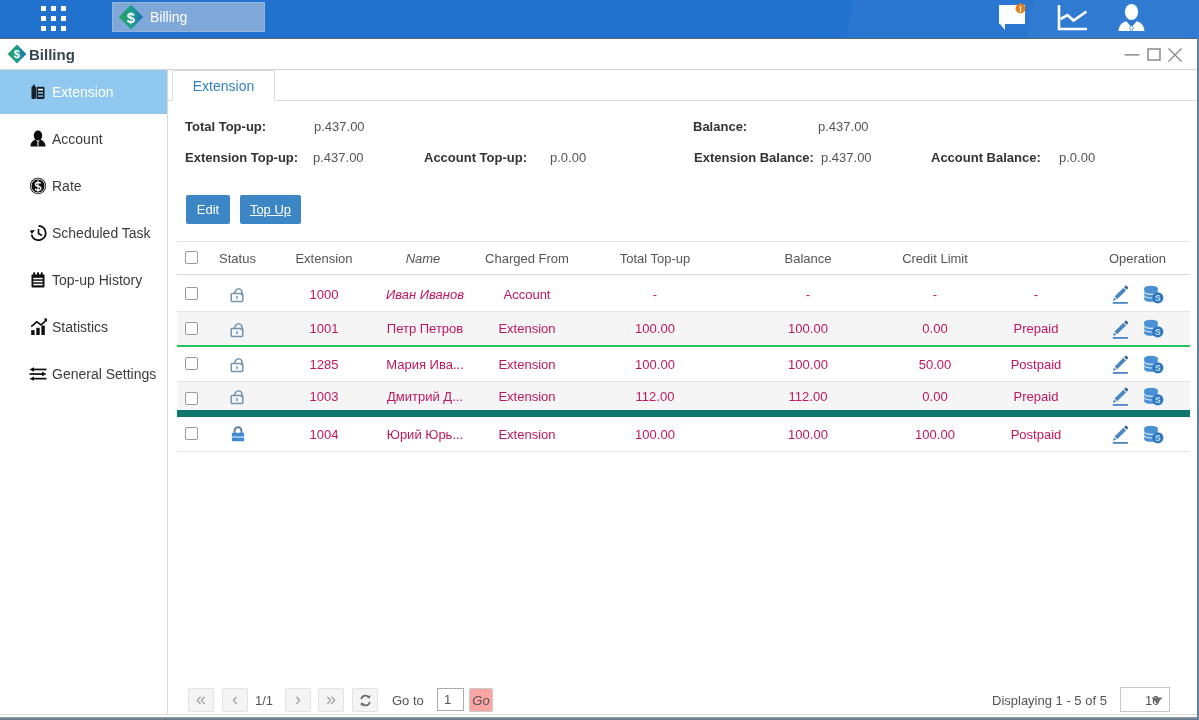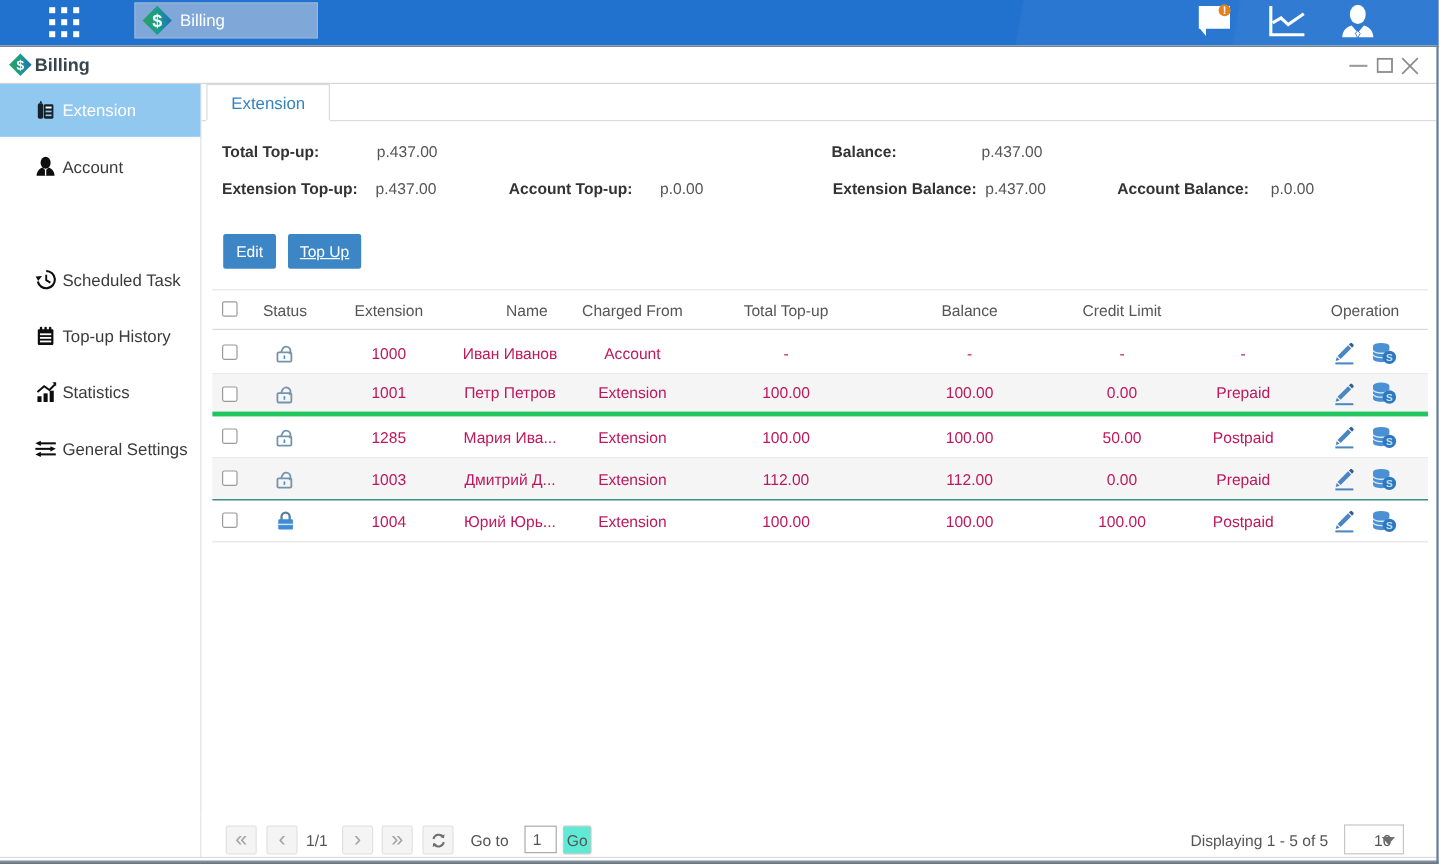--- a/index.html
+++ b/index.html
@@ -156,20 +156,29 @@
   </div>
   <div class="sitem" style="top:117px">
     <svg class="ic" viewBox="0 0 18 18">
       <ellipse cx="9" cy="5.6" rx="4.2" ry="5" fill="#0d0d0d"></ellipse>
       <path d="M1.5 16.5 c0 -4.5 3.4 -6.6 5 -7 l2.5 2.6 l2.5 -2.6 c1.6 0.4 5 2.5 5 7 z" fill="#0d0d0d"></path>
       <path d="M9 12 l-0.9 1.4 l0.9 3 l0.9 -3 z" fill="#0d0d0d"></path>
       <rect x="8.45" y="11.4" width="1.1" height="5" fill="#fff"></rect>
     </svg>
     <span class="lb">Account</span>
   </div>
+  <div class="sitem" style="top:164px">
+    <svg class="ic" viewBox="0 0 18 18">
+      <circle cx="9" cy="9" r="8.2" fill="#0d0d0d"></circle>
+      <circle cx="9" cy="9" r="7" fill="#0d0d0d" stroke="#fff" stroke-width="0.9"></circle>
+      <path d="M11.8 6.6 c-0.5 -1.4 -5 -1.7 -5.3 0.6 c-0.2 1.6 1.8 1.9 2.5 2 c1.5 0.3 3 0.6 2.8 2.3 c-0.3 2.4 -4.9 2 -5.6 0.4" stroke="#fff" stroke-width="1.5" fill="none"></path>
+      <path d="M9 3.6 V14.7" stroke="#fff" stroke-width="1.2"></path>
+    </svg>
+    <span class="lb">Rate</span>
+  </div>
   <div class="sitem" style="top:211px">
     <svg class="ic" viewBox="0 0 18 18">
       <path d="M9.5 1.8 a7.2 7.2 0 1 1 -7 8.8" stroke="#0d0d0d" stroke-width="1.8" fill="none"></path>
       <path d="M0.8 6.5 l5.2 -0.6 l-3.2 4.2 z" fill="#0d0d0d"></path>
       <path d="M9.5 5 v4.5 l3.5 2" stroke="#0d0d0d" stroke-width="1.6" fill="none"></path>
     </svg>
     <span class="lb">Scheduled Task</span>
   </div>
   <div class="sitem" style="top:258px">
     <svg class="ic" viewBox="0 0 18 18">
@@ -226,40 +235,40 @@
     <span class="val" style="left:891px; top:80px">p.0.00</span>
 
     <div class="btn" style="left:18px; width:44px;">Edit</div>
     <div class="btn" style="left:72px; width:61px;text-decoration:underline;">Top Up</div>
 
     <div class="tbl" id="tbl">
 <div class="trow" style="top:-2px; height:34px; border-top:1px solid #e5e5e5; border-bottom:1px solid #d9d9d9;">
 <div class="cb" style="top:9px"></div>
 <div class="cell hcell" style="left:33px; width:55px;">Status</div>
 <div class="cell hcell" style="left:88px; width:118px;">Extension</div>
-<div class="cell hcell" style="left:220px; width:84px;">Name</div>
+<div class="cell hcell" style="left:204px; width:84px;font-style:italic;">Name</div>
 <div class="cell hcell" style="left:410px; width:136px;">Total Top-up</div>
 <div class="cell hcell" style="left:290px; width:120px;">Charged From</div>
 <div class="cell hcell" style="left:546px; width:170px;">Balance</div>
 <div class="cell hcell" style="left:716px; width:84px;">Credit Limit</div>
 <div class="cell hcell" style="left:918px; width:85px;">Operation</div>
 </div>
 <div class="trow" style="top:34px; height:35px;  border-bottom:1px solid #e4e4e4;">
 <div class="cb" style="top:10px"></div>
 <div class="cell" style="left:33px; width:55px;">
             <svg width="17" height="18" viewBox="0 0 17 18">
               <g transform="rotate(24 5.2 8.6)">
                 <path d="M5.2 8.6 V5.7 a3.5 3.5 0 0 1 7 0 V7.2" stroke="#7494ab" stroke-width="1.5" fill="none"></path>
               </g>
               <rect x="2.2" y="8.6" width="11.6" height="7.8" rx="1" fill="none" stroke="#7494ab" stroke-width="1.5"></rect>
               <rect x="7.3" y="11" width="1.4" height="3.2" rx="0.7" fill="#4a90d2"></rect>
             </svg>
           </div>
 <div class="cell" style="left:88px; width:118px;">1000</div>
-<div class="cell" style="left:206px; width:84px;">Иван Иванов</div>
+<div class="cell" style="left:206px; width:84px;font-style:italic;">Иван Иванов</div>
 <div class="cell" style="left:290px; width:120px;">Account</div>
 <div class="cell" style="left:410px; width:136px;">-</div>
 <div class="cell" style="left:546px; width:170px;">-</div>
 <div class="cell" style="left:716px; width:84px;">-</div>
 <div class="cell" style="left:800px; width:118px;">-</div>
 <div class="cell" style="left:918px; width:85px; gap:13px;">
             <svg width="19" height="20" viewBox="0 0 19 20">
               <path d="M3.6 12.6 L12.4 3.8 L15.0 6.4 L6.2 15.2 z" fill="#4a86c2"></path>
               <path d="M13.1 3.1 l1.1-1.1 a1.05 1.05 0 0 1 1.5 0 l1.1 1.1 a1.05 1.05 0 0 1 0 1.5 l-1.1 1.1 z" fill="#35608e"></path>
               <path d="M3.0 13.4 L5.4 15.8 L2.0 16.8 z" fill="#4a86c2"></path>
@@ -268,21 +277,21 @@
             <svg width="21" height="19" viewBox="0 0 21 19">
               <ellipse cx="8" cy="3.4" rx="6.8" ry="2.6" fill="#4a90d2"></ellipse>
               <path d="M1.2 3.4 v10.8 c0 1.4 3 2.6 6.8 2.6 s6.8 -1.2 6.8 -2.6 V3.4 z" fill="#4a90d2"></path>
               <path d="M1.2 6.8 a6.8 2.6 0 0 0 13.6 0" stroke="#d6eaf8" stroke-width="1.1" fill="none"></path>
               <path d="M1.2 10.4 a6.8 2.6 0 0 0 13.6 0" stroke="#d6eaf8" stroke-width="1.1" fill="none"></path>
               <circle cx="14.8" cy="12.8" r="5.6" fill="#2f77c0"></circle>
               <text x="14.8" y="16.1" text-anchor="middle" font-size="8.5" font-weight="bold" fill="#bfe3f2" font-family="Liberation Sans">S</text>
             </svg>
           </div>
 </div>
-<div class="trow" style="top:69px; height:35px; background:#f5f5f5; border-bottom:4px solid #22c55e;">
+<div class="trow" style="top:69px; height:35px; background:#f5f5f5; border-bottom:2px solid #22c55e;">
 <div class="cb" style="top:10px"></div>
 <div class="cell" style="left:33px; width:55px;">
             <svg width="17" height="18" viewBox="0 0 17 18">
               <g transform="rotate(24 5.2 8.6)">
                 <path d="M5.2 8.6 V5.7 a3.5 3.5 0 0 1 7 0 V7.2" stroke="#7494ab" stroke-width="1.5" fill="none"></path>
               </g>
               <rect x="2.2" y="8.6" width="11.6" height="7.8" rx="1" fill="none" stroke="#7494ab" stroke-width="1.5"></rect>
               <rect x="7.3" y="11" width="1.4" height="3.2" rx="0.7" fill="#4a90d2"></rect>
             </svg>
           </div>
@@ -338,21 +347,21 @@
             <svg width="21" height="19" viewBox="0 0 21 19">
               <ellipse cx="8" cy="3.4" rx="6.8" ry="2.6" fill="#4a90d2"></ellipse>
               <path d="M1.2 3.4 v10.8 c0 1.4 3 2.6 6.8 2.6 s6.8 -1.2 6.8 -2.6 V3.4 z" fill="#4a90d2"></path>
               <path d="M1.2 6.8 a6.8 2.6 0 0 0 13.6 0" stroke="#d6eaf8" stroke-width="1.1" fill="none"></path>
               <path d="M1.2 10.4 a6.8 2.6 0 0 0 13.6 0" stroke="#d6eaf8" stroke-width="1.1" fill="none"></path>
               <circle cx="14.8" cy="12.8" r="5.6" fill="#2f77c0"></circle>
               <text x="14.8" y="16.1" text-anchor="middle" font-size="8.5" font-weight="bold" fill="#bfe3f2" font-family="Liberation Sans">S</text>
             </svg>
           </div>
 </div>
-<div class="trow" style="top:139px; height:35px; background:#f5f5f5; border-bottom:1px solid #0f766e;">
+<div class="trow" style="top:139px; height:35px; background:#f5f5f5; border-bottom:7px solid #0f766e;">
 <div class="cb" style="top:10px"></div>
 <div class="cell" style="left:33px; width:55px;">
             <svg width="17" height="18" viewBox="0 0 17 18">
               <g transform="rotate(24 5.2 8.6)">
                 <path d="M5.2 8.6 V5.7 a3.5 3.5 0 0 1 7 0 V7.2" stroke="#7494ab" stroke-width="1.5" fill="none"></path>
               </g>
               <rect x="2.2" y="8.6" width="11.6" height="7.8" rx="1" fill="none" stroke="#7494ab" stroke-width="1.5"></rect>
               <rect x="7.3" y="11" width="1.4" height="3.2" rx="0.7" fill="#4a90d2"></rect>
             </svg>
           </div>
@@ -434,21 +443,21 @@
     <div class="pbtn" style="left:184px">
       <svg width="13" height="13" viewBox="0 0 13 13">
         <path d="M2.2 5.2 a4.5 4.5 0 0 1 8.3 -1.4" stroke="#6e6e6e" stroke-width="1.7" fill="none"></path>
         <path d="M11.5 1.2 l-0.6 3.4 l-3.1 -1.2 z" fill="#6e6e6e"></path>
         <path d="M10.8 7.8 a4.5 4.5 0 0 1 -8.3 1.4" stroke="#6e6e6e" stroke-width="1.7" fill="none"></path>
         <path d="M1.5 11.8 l0.6 -3.4 l3.1 1.2 z" fill="#6e6e6e"></path>
       </svg>
     </div>
     <div class="ptxt" style="left:224px">Go to</div>
     <input style="position: absolute; left: 269px; top: 12px; width: 27px; height: 23px; border: 1px solid rgb(171, 171, 171); font-size: 13px; color: rgb(85, 85, 85); padding-left: 6px; font-family: &quot;Liberation Sans&quot;, sans-serif;" value="1">
-    <div class="pbtn" style="left:301px; width:24px; color:#555; font-size:13px; border-color:#c9c9c9; background:#5eead4;">Go</div>
+    <div class="pbtn" style="left:301px; width:24px; color:#555; font-size:13px; border-color:#c9c9c9; background:#fca5a5;font-style:italic;">Go</div>
     <div class="ptxt" style="left:824px">Displaying 1 - 5 of 5</div>
     <div style="position:absolute; left:952px; top:11px; width:50px; height:25px; border:1px solid #c6c6c6; background:#fff;">
       <span style="position:absolute; left:24px; top:5px; font-size:13px; color:#555;">10</span>
       <svg style="position:absolute; right:6px; top:9px" width="12" height="8" viewBox="0 0 12 8">
           <path d="M0.5 0.5 h11 l-5.5 6.5 z" fill="#6e6e6e"></path>
         </svg>
     </div>
   </div>
 
   <div style="position:absolute; left:0; top:714px; width:1199px; height:1px; background:#dcdcdc;"></div>

